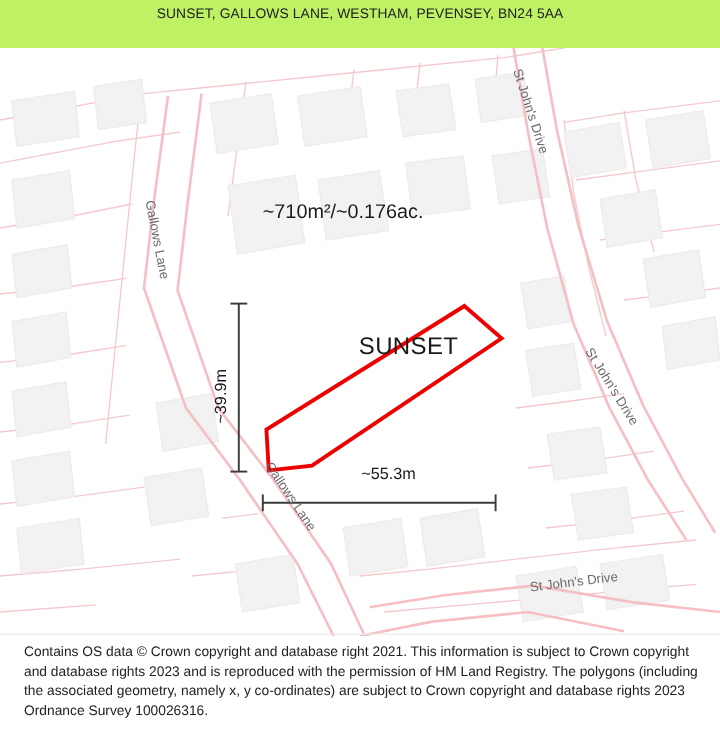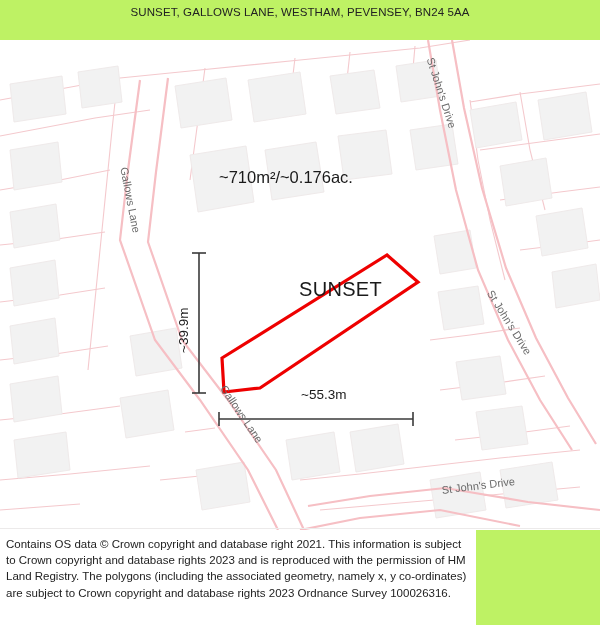--- a/index.html
+++ b/index.html
@@ -77,24 +77,24 @@
     white-space: nowrap;
   }
   .dim-label.vertical {
     transform-origin: left top;
     transform: rotate(-90deg);
   }
   
   #footer {
     position: absolute;
     top: 530px; left: 0;
-    width: 476px;
+    width: 600px;
     height: 95px;
     background: #ffffff;
-    padding: 6px 6px 0 6px;
+    padding: 6px 6px 0 20px;
   }
   #footer .legal {
     font-size: 11.5px;
     line-height: 16.2px;
     color: #222;
   }
   hr.divider {
     position: absolute;
     top: 528px; left: 0;
     width: 600px;

